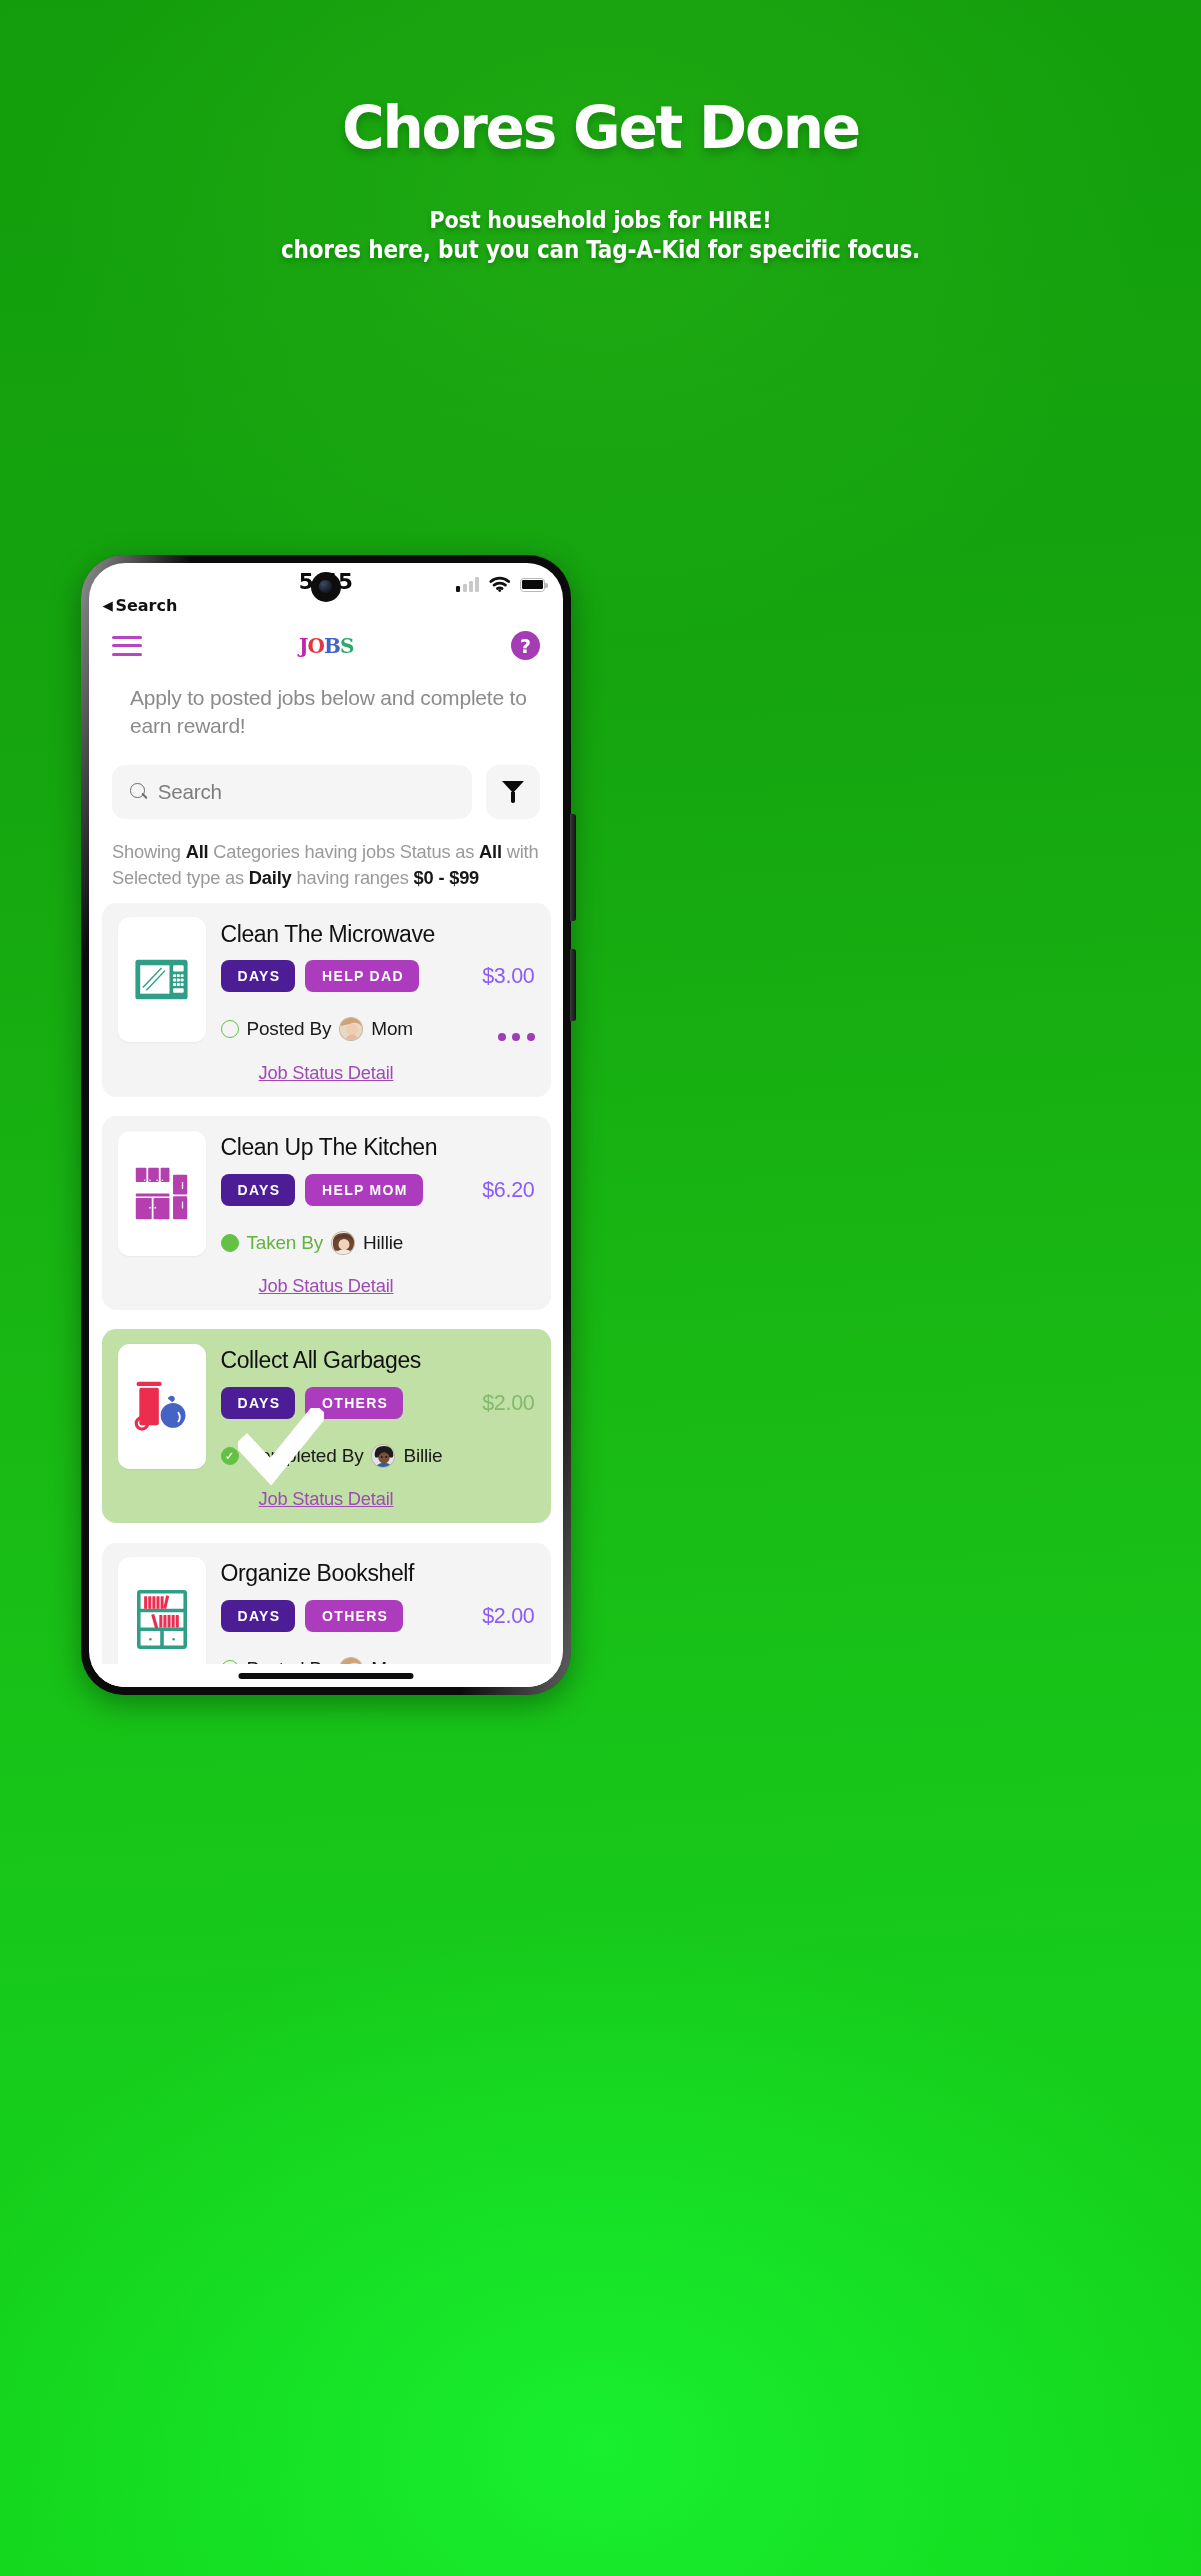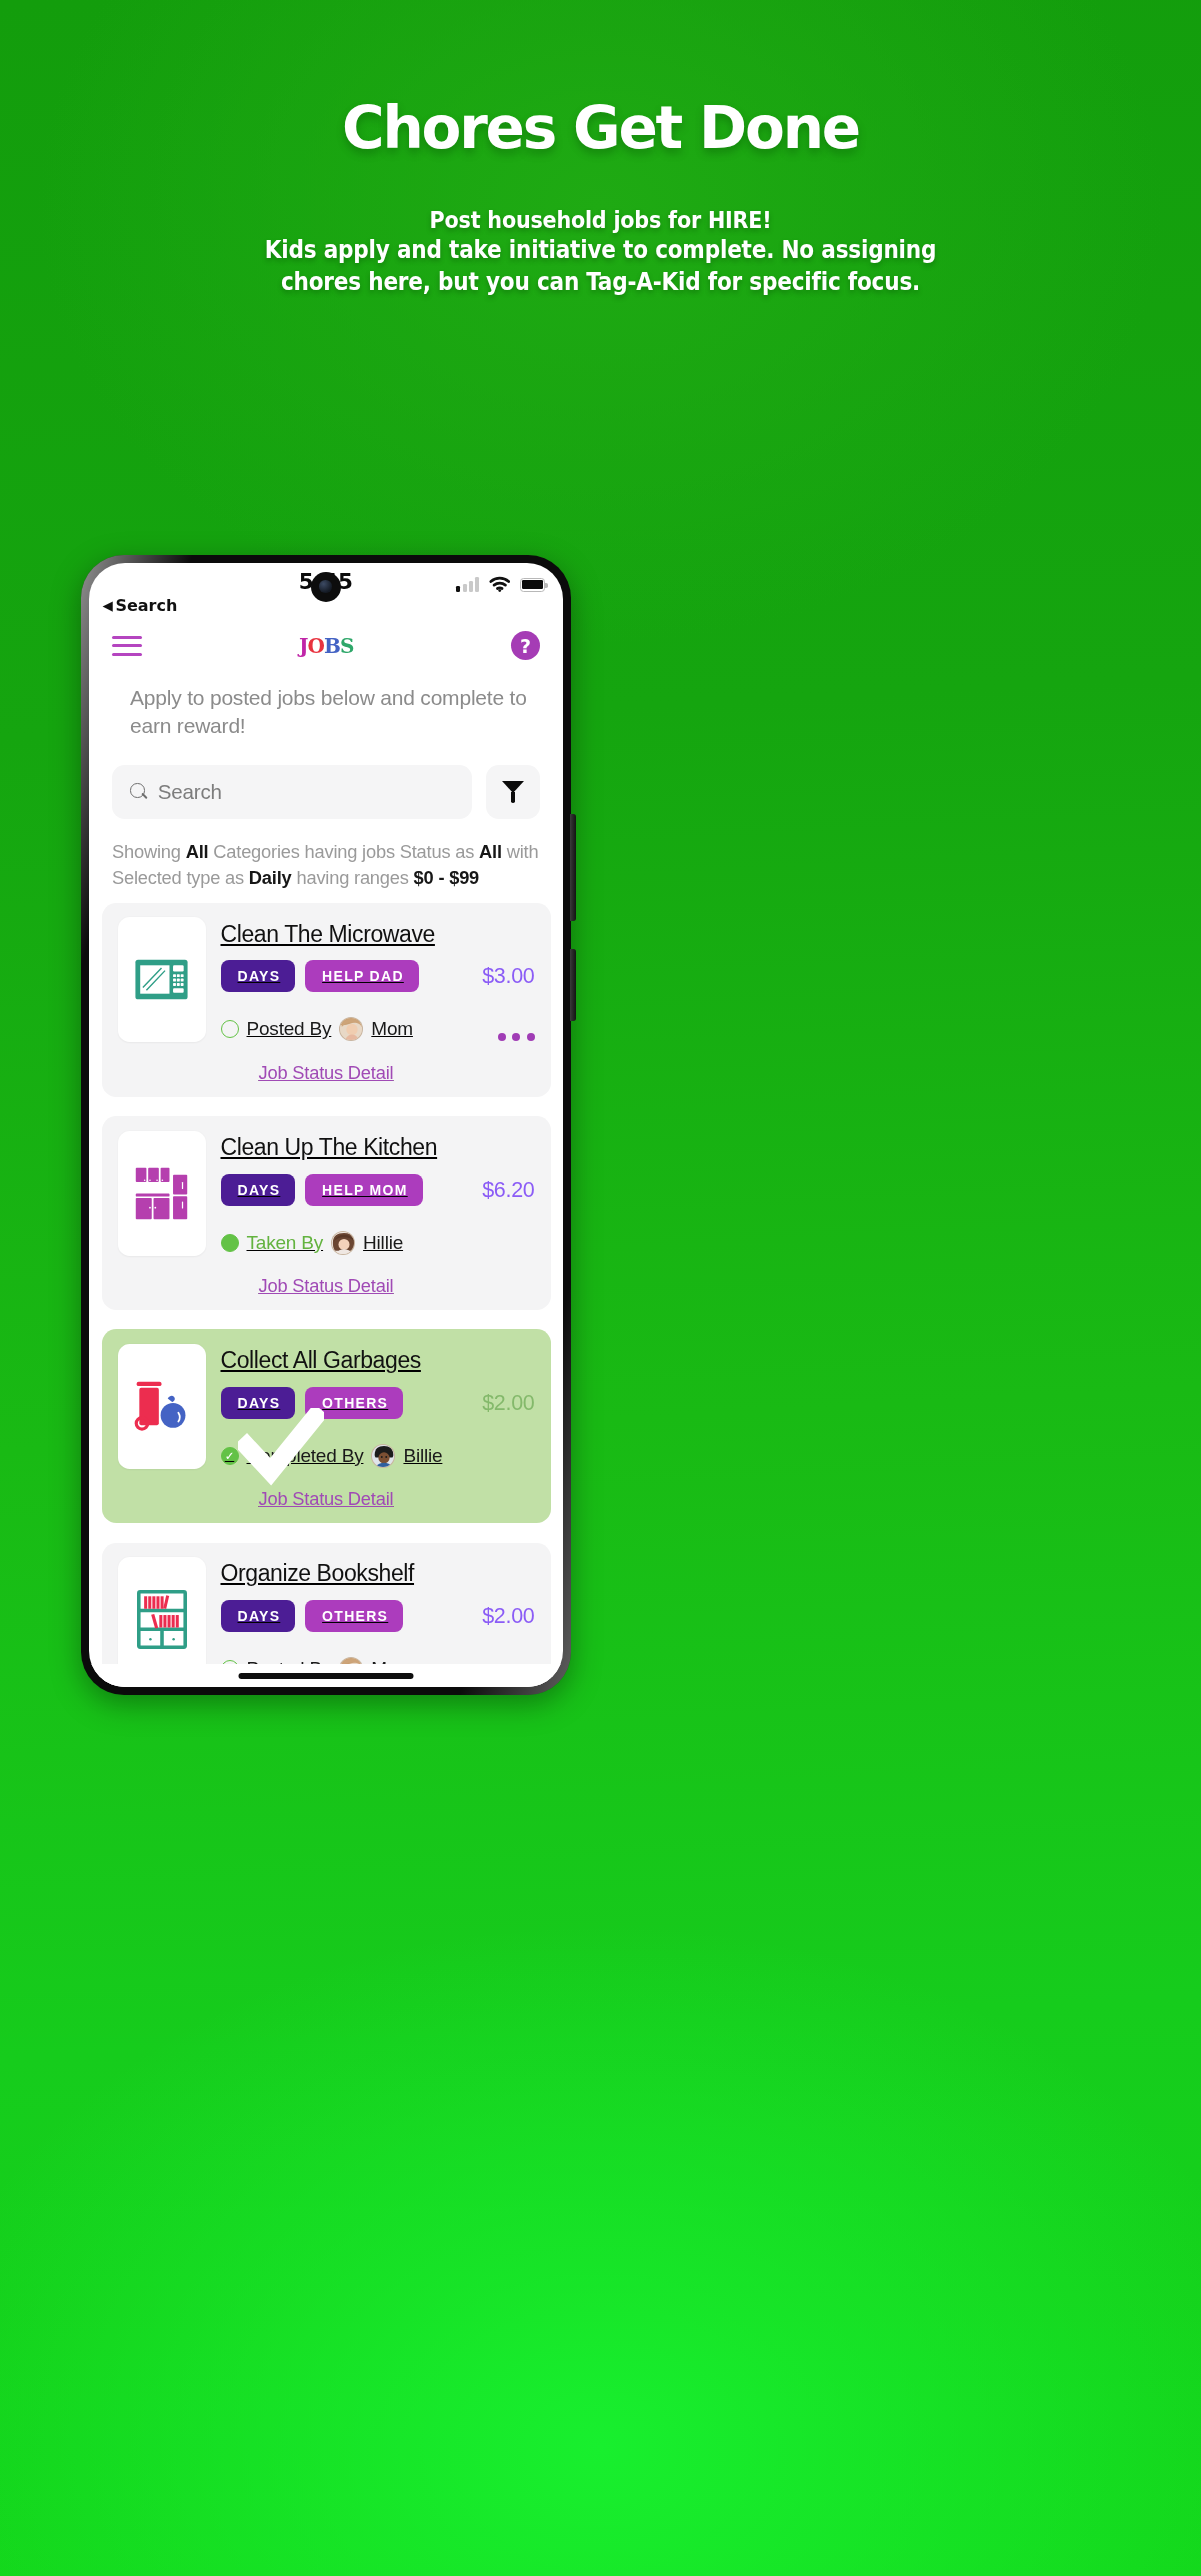--- a/index.html
+++ b/index.html
@@ -204,21 +204,20 @@
     letter-spacing: -0.2px;
   }
   .summary b { color: #171717; font-weight: 700; }
 
   
   .joblist { padding: 0 12.5px; }
   .jobcard {
     background: #f4f4f5; border-radius: 14.3px;
     padding: 14.3px 16px 12.5px 16px; margin-bottom: 19.7px;
     position: relative;
-    text-decoration: underline;
   }
   .jobcard.done { background: #c1e0a6; }
   .jobcard .row { display: flex; gap: 15px; }
   .thumb {
     flex: 0 0 auto; width: 88px; height: 125px;
     background: #fff; border-radius: 11.6px;
     display: flex; align-items: center; justify-content: center;
     box-shadow: 0 0.9px 1.8px rgba(0,0,0,.05);
   }
   .jobbody { flex: 1; min-width: 0; position: relative; }
@@ -283,21 +282,20 @@
     background: #ffffff;
   }
 </style>
 </head>
 <body>
 
 <div class="promo">
   <div class="promo-title">Chores Get Done</div>
   <div class="promo-sub">
     <span class="l1">Post household jobs for HIRE!</span>
-    <span class="l2">Kids apply and take initiative to complete. No assigning</span>
     <span class="l3">chores here, but you can Tag-A-Kid for specific focus.</span>
   </div>
 </div>
 
 <div class="phone">
   <div class="bezel-sheen"></div>
   <div class="screen">
 
     <div class="statusbar">
       <div class="sb-time">5:45</div>

